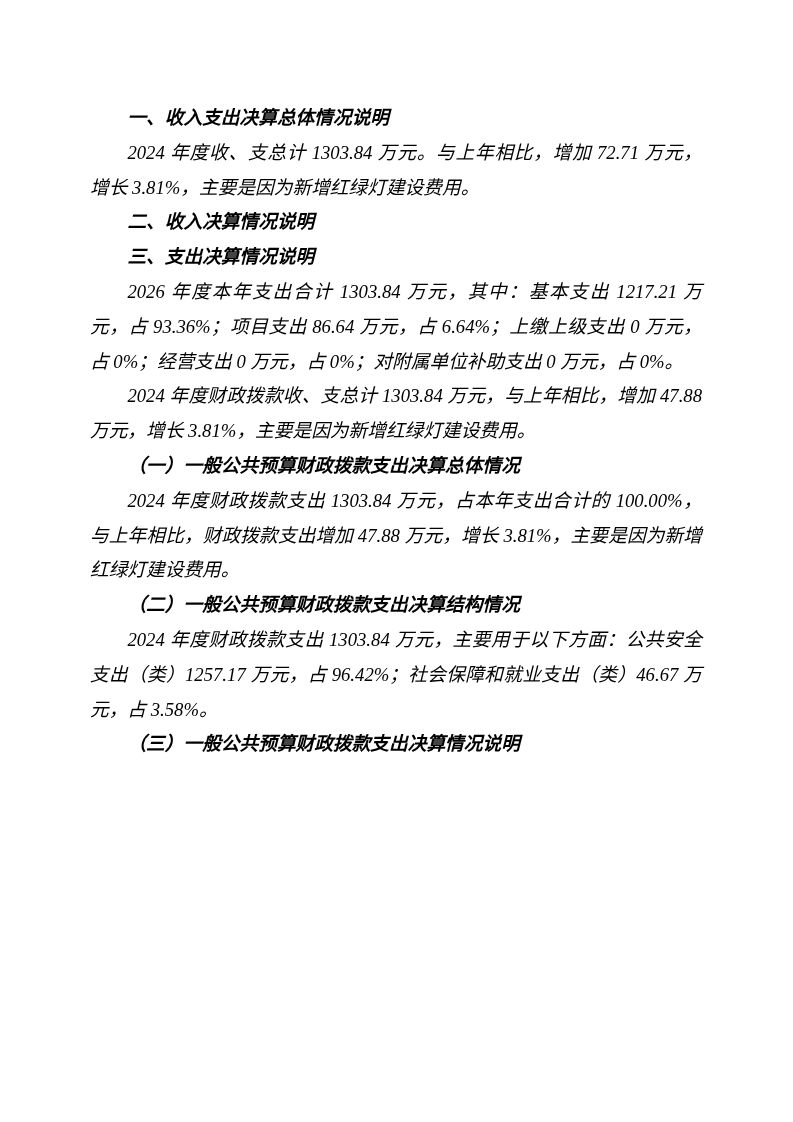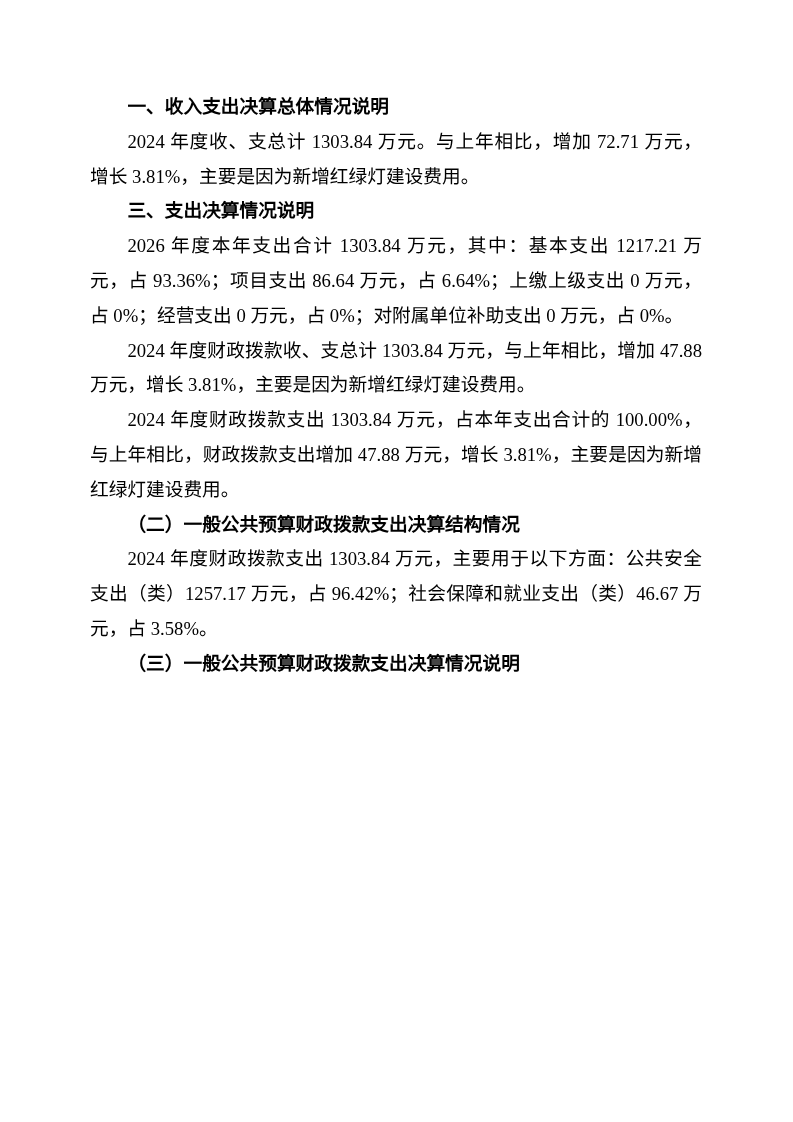--- a/index.html
+++ b/index.html
@@ -10,22 +10,23 @@
   .page {
     position: relative;
     width: 793px;
     height: 1122px;
     background: #ffffff;
     overflow: hidden;
   }
   .content {
     position: absolute;
     left: 90px;
-    top: 90px;
+    top: 101px;
     width: 612px;
+    font-style: italic;
   }
   .content p,
   .content .sec-h {
     margin: 0;
     padding: 0;
     font-size: 18.7px;
     line-height: 34.8px;
     color: #000000;
     text-indent: 2em;
     text-align: justify;
@@ -41,27 +42,29 @@
 </style>
 </head>
 <body>
 
 <div class="page">
   <div class="content">
 
     <div class="sec-h">一、收入支出决算总体情况说明</div>
     <p>2024 年度收、支总计 1303.84 万元。与上年相比，增加 72.71 万元，增长 3.81%，主要是因为新增红绿灯建设费用。</p>
 
+    <div class="sec-h">二、收入决算情况说明</div>
 
     <div class="sec-h">三、支出决算情况说明</div>
     <p>2026 年度本年支出合计 1303.84 万元，其中：基本支出 1217.21 万元，占 93.36%；项目支出 86.64 万元，占 6.64%；上缴上级支出 0 万元，占 0%；经营支出 0 万元，占 0%；对附属单位补助支出 0 万元，占 0%。</p>
 
     <p>2024 年度财政拨款收、支总计 1303.84 万元，与上年相比，增加 47.88 万元，增长 3.81%，主要是因为新增红绿灯建设费用。</p>
 
 
+    <div class="sec-h">（一）一般公共预算财政拨款支出决算总体情况</div>
     <p>2024 年度财政拨款支出 1303.84 万元，占本年支出合计的 100.00%，与上年相比，财政拨款支出增加 47.88 万元，增长 3.81%，主要是因为新增红绿灯建设费用。</p>
 
     <div class="sec-h">（二）一般公共预算财政拨款支出决算结构情况</div>
     <p>2024 年度财政拨款支出 1303.84 万元，主要用于以下方面：公共安全支出（类）1257.17 万元，占 96.42%；社会保障和就业支出（类）46.67 万元，占 3.58%。</p>
 
     <div class="sec-h">（三）一般公共预算财政拨款支出决算情况说明</div>
 
   </div>
 </div>
 

